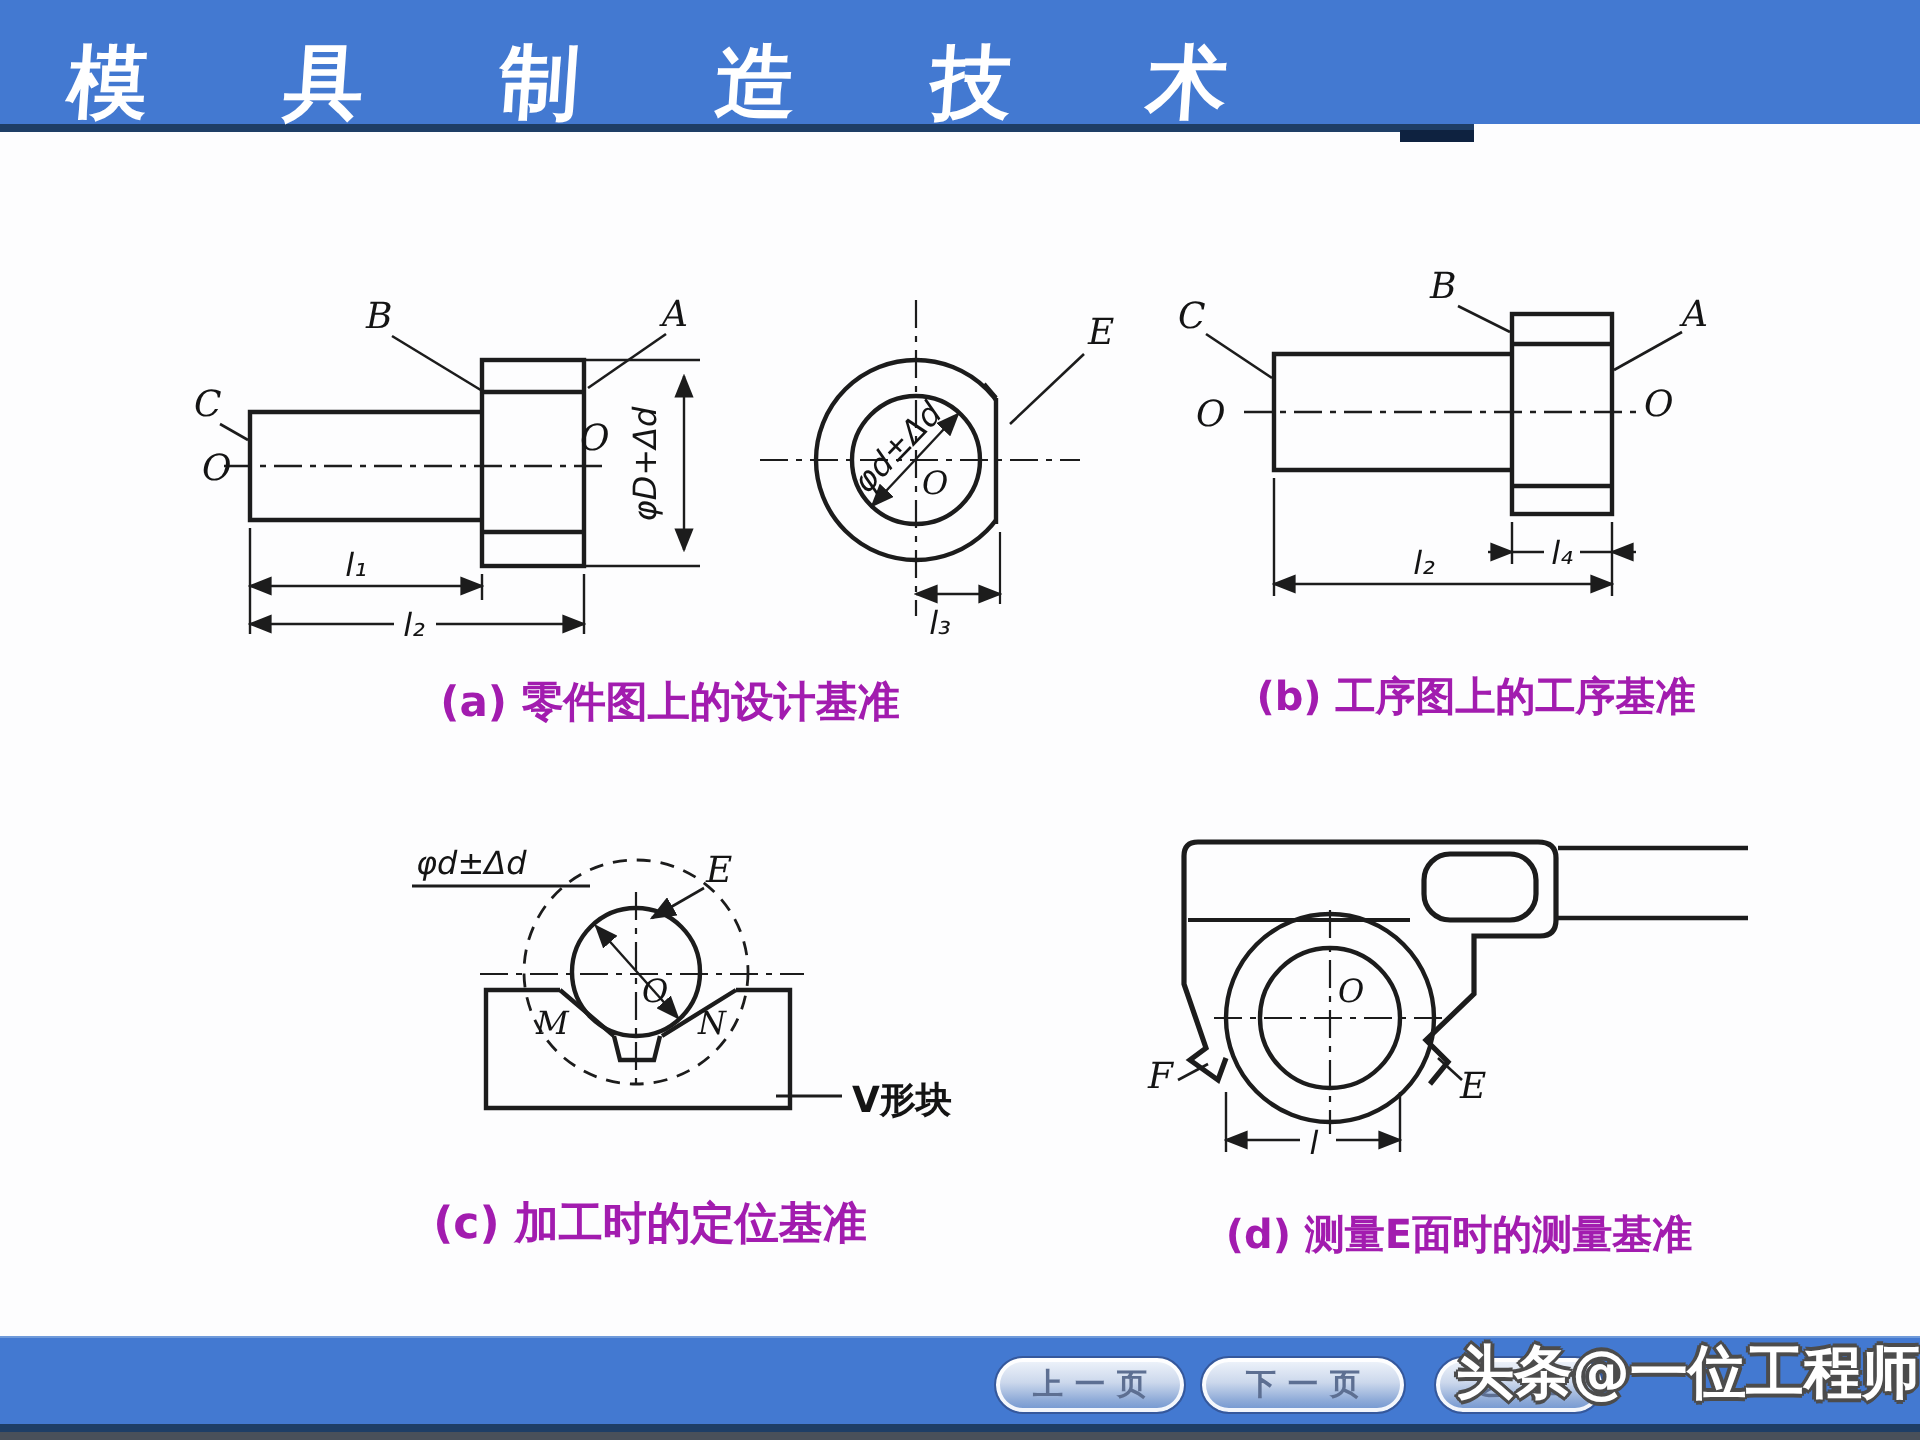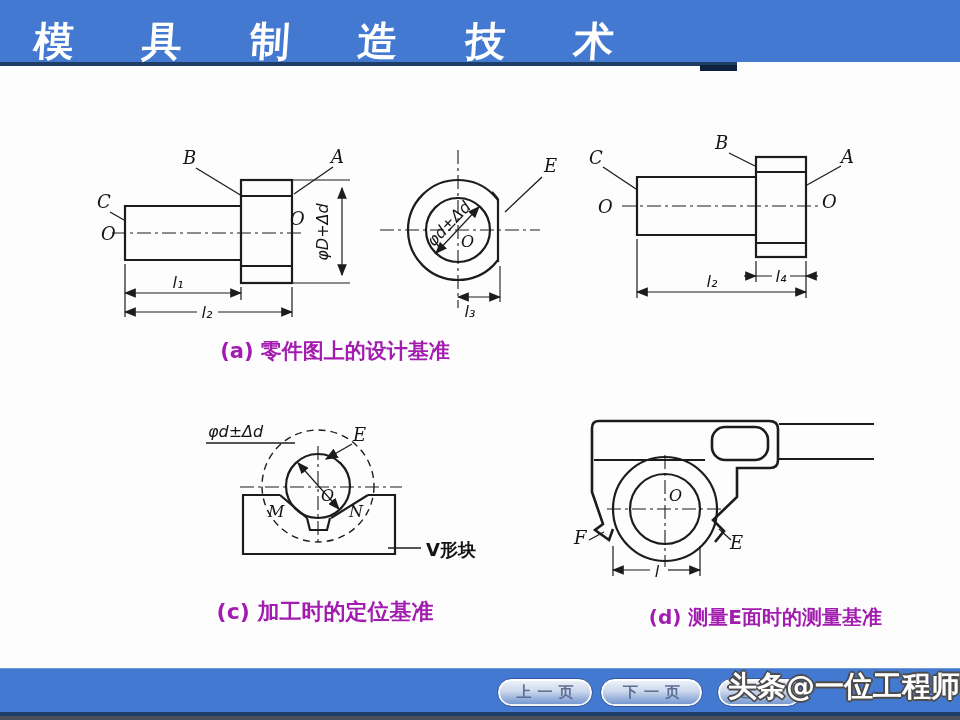--- a/index.html
+++ b/index.html
@@ -9,21 +9,21 @@
   .header{position:absolute;left:0;top:0;width:960px;height:62px;background:#4379d1;}
   .header-underline{position:absolute;left:0;top:62px;width:737px;height:4px;background:#1e3e66;}
   .header-underline-tail{position:absolute;left:700px;top:65px;width:37px;height:6px;background:#0e2240;}
   .slide-title{position:absolute;left:34px;top:14px;color:#ffffff;font-size:40px;font-weight:bold;
          letter-spacing:27px;white-space:nowrap;transform:skewX(-4deg);}
   
   .caption{position:absolute;color:#a21caf;font-weight:bold;text-align:center;white-space:nowrap;}
   .cap-a{left:160px;top:337px;width:350px;font-size:21px;}
   .cap-b{left:593px;top:335px;width:290px;font-size:20px;}
   .cap-c{left:185px;top:597px;width:280px;font-size:22px;}
-  .cap-d{left:577px;top:604px;width:305px;font-size:20px;text-align:right;}
+  .cap-d{left:577px;top:604px;width:305px;font-size:20px;}
   
   .fig{position:absolute;}
   svg text{fill:#141414;}
   .lbl{font-family:"DejaVu Serif", serif;font-style:italic;font-size:18px;}
   .lbl-s{font-family:"DejaVu Serif", serif;font-style:italic;font-size:16px;}
   .dim{font-family:"DejaVu Sans", sans-serif;font-style:italic;font-size:16px;}
   .cjk{font-family:"DejaVu Sans", sans-serif;font-weight:bold;font-size:18px;}
   
   .footer-bar{position:absolute;left:0;top:668px;width:960px;height:44px;background:#4379d1;
          border-top:1px solid #6f9ada;}
@@ -202,20 +202,21 @@
       </g>
     </g>
     <text class="lbl-s" x="669" y="501">O</text>
     <text class="lbl" x="574" y="544">F</text>
     <text class="lbl" x="730" y="549">E</text>
     <text class="dim" x="657" y="577" text-anchor="middle">l</text>
   </svg>
 
   
   <div class="caption cap-a">(a) 零件图上的设计基准</div>
+  <div class="caption cap-b">(b) 工序图上的工序基准</div>
   <div class="caption cap-c">(c) 加工时的定位基准</div>
   <div class="caption cap-d">(d) 测量E面时的测量基准</div>
 
   
   <div class="footer-bar"></div>
   <div class="footer-line"></div>
   <div class="footer-strip"></div>
   <div class="nav-btn btn-next">下一页</div>
   <div class="nav-btn btn-prev">上一页</div>
   <div class="nav-btn btn-exit">退 出</div>

